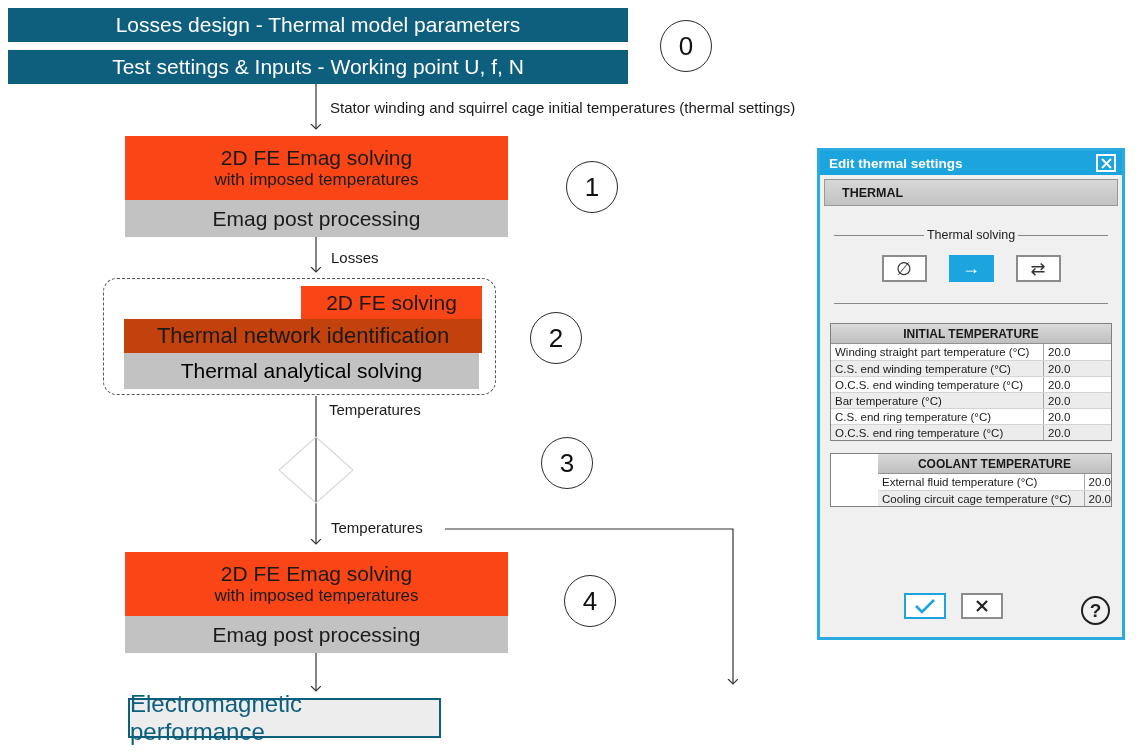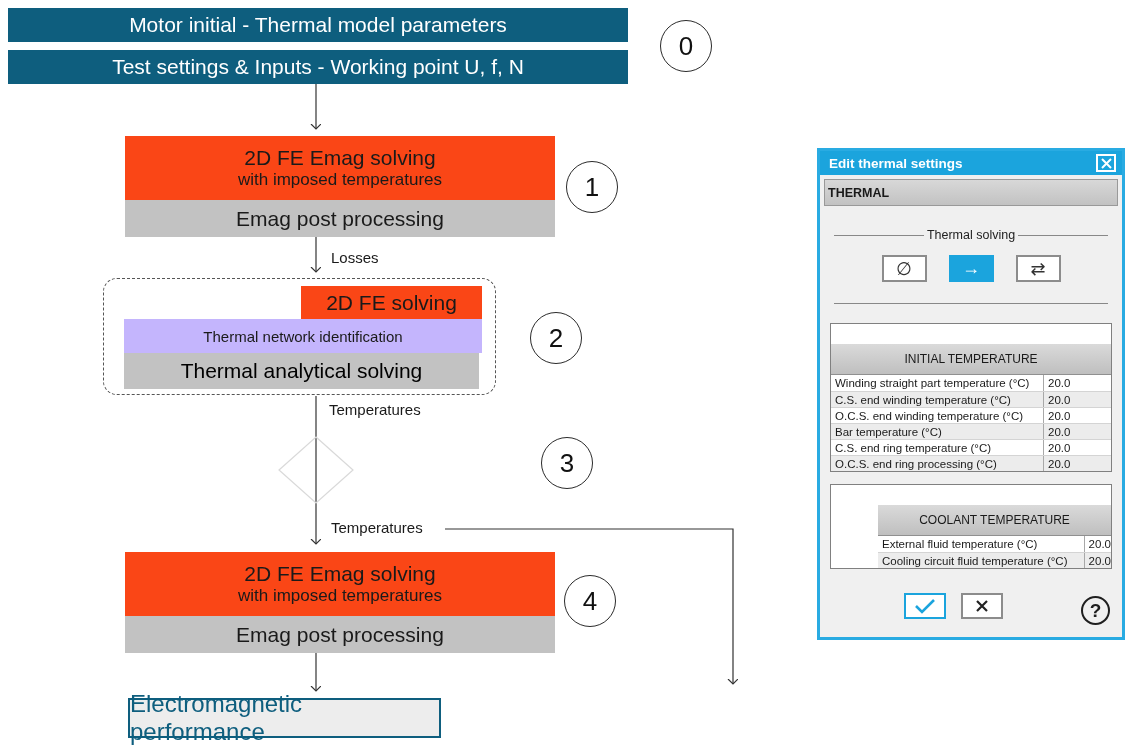--- a/index.html
+++ b/index.html
@@ -20,69 +20,69 @@
   .c2 { left:530px; top:312px; }
   .c3 { left:541px; top:437px; }
   .c4 { left:564px; top:575px; }
 
   .flow-label { position:absolute; font-size:15px; color:#1a1a1a; white-space:nowrap; }
   .lbl-initial { left:330px; top:99px; }
   .lbl-losses { left:331px; top:249px; }
   .lbl-temp1 { left:329px; top:401px; }
   .lbl-temp2 { left:331px; top:519px; }
 
-  .step-box { position:absolute; left:125px; width:430px; }
+  .step-box { position:absolute; left:125px; width:383px; }
   .step-box-1 { top:136px; }
   .step-box-4 { top:552px; }
   .step-orange { background:#fa4616; color:#1a1a1a; height:64px; display:flex; flex-direction:column;
                  align-items:center; justify-content:center; }
   .step-orange .t1 { font-size:21px; line-height:1.15; }
   .step-orange .t2 { font-size:17px; line-height:1.15; }
   .step-gray { background:#c2c2c2; color:#1a1a1a; height:37px; display:flex; align-items:center;
                justify-content:center; font-size:21px; }
 
   .dashed-box { position:absolute; left:103px; top:278px; width:393px; height:117px;
                 border:1.2px dashed #555; border-radius:14px; }
   .db-fe { position:absolute; left:197px; top:7px; width:181px; height:33px; background:#fa4616;
            display:flex; align-items:center; justify-content:center; font-size:21px; color:#1a1a1a; }
-  .db-net { position:absolute; left:20px; top:40px; width:358px; height:34px; background:#c4b5fd;
-            display:flex; align-items:center; justify-content:center; font-size:15px; color:#1a1a1a; }
+  .db-net { position:absolute; left:20px; top:40px; width:358px; height:34px; background:#c2410c;
+            display:flex; align-items:center; justify-content:center; font-size:22px; color:#1a1a1a; }
   .db-ana { position:absolute; left:20px; top:74px; width:355px; height:36px; background:#c2c2c2;
             display:flex; align-items:center; justify-content:center; font-size:21px; color:#000000; }
 
   .out-box { position:absolute; top:698px; height:40px; background:#ededed; border:2px solid #0e5e7e;
              color:#0e5e7e; display:flex; align-items:center; justify-content:center; font-size:24px; }
   .out-1 { left:128px; width:313px; }
   .out-2 { left:540px; width:394px; }
 
   .connectors { position:absolute; left:0; top:0; pointer-events:none; }
 
   
   .dialog { position:absolute; left:817px; top:148px; width:308px; height:492px;
             background:#f0f0f0; border:3px solid #29abe2; }
   .titlebar { height:24px; background:#1ba4dd; display:flex; align-items:center; padding:0 6px 0 9px;gap:8px; }
   .titlebar .title { color:#fff; font-weight:bold; font-size:13.5px; }
   .close-btn { margin-left:auto; width:20px; height:18px; border:2px solid #fff; display:flex;
                align-items:center; justify-content:center; cursor:pointer; }
   .thermal-bar { margin:4px 4px 0; height:27px; background:linear-gradient(#d8d8d8,#c2c2c2);
-                 border:1px solid #999; display:flex; align-items:center; padding-left:3px;
+                 border:1px solid #999; display:flex; align-items:center; padding-left:17px;
                  font-weight:bold; font-size:12.5px; color:#1a1a1a; }
   .group-line { margin:22px 14px 0; display:flex; align-items:center; }
   .group-line .gl { flex:1; height:1px; background:#888; }
   .group-line .gt { font-size:12.5px; color:#222; padding:0 3px; }
   .solver-row { margin-top:13px; display:flex; justify-content:center; gap:22px; }
   .tool-btn { width:45px; height:27px; background:#fff; border:2px solid #8c8c8c; display:flex;
               align-items:center; justify-content:center; font-size:18px; color:#333; cursor:pointer; }
   .tool-btn.active { background:#1ba4dd; border-color:#1ba4dd; color:#fff; }
   .hsep { margin:21px 14px 0; border-top:1px solid #888; }
 
   .ptable { margin:19px 10px 0; border:1px solid #808080; background:#fff; }
-  .ptable-header { height:31px; background:linear-gradient(#dadada,#bfbfbf); border-bottom:1px solid #909090;
-                   display:flex; align-items:center; justify-content:center; font-weight:normal;
-                   font-size:12px; color:#1a1a1a;margin-top:20px; }
+  .ptable-header { height:20px; background:linear-gradient(#dadada,#bfbfbf); border-bottom:1px solid #909090;
+                   display:flex; align-items:center; justify-content:center; font-weight:bold;
+                   font-size:12px; color:#1a1a1a; }
   .prow { display:flex; height:16px; align-items:center; font-size:11.5px; color:#1a1a1a; }
   .prow + .prow { border-top:1px solid #d4d4d4; }
   .prow.alt { background:#ececec; }
   .plabel { width:212px; padding-left:4px; white-space:nowrap; overflow:hidden; }
   .pvalue { flex:1; align-self:stretch; display:flex; align-items:center;
             border-left:1px solid #a8a8a8; padding-left:4px; }
   .ptable-coolant { margin-top:12px;padding-left:47px; }
 
   .dlg-footer { position:absolute; left:0; right:0; bottom:0; height:50px; }
   .ok-btn { position:absolute; left:84px; bottom:18px; width:42px; height:26px; background:#fff;
@@ -107,21 +107,21 @@
     </defs>
     <line x1="316" y1="84" x2="316" y2="129" stroke="#333" stroke-width="1.2" marker-end="url(#arrow)"></line>
     <line x1="316" y1="236" x2="316" y2="272" stroke="#333" stroke-width="1.2" marker-end="url(#arrow)"></line>
     <line x1="316" y1="396" x2="316" y2="544" stroke="#333" stroke-width="1.2" marker-end="url(#arrow)"></line>
     <line x1="316" y1="653" x2="316" y2="691" stroke="#333" stroke-width="1.2" marker-end="url(#arrow)"></line>
     <polyline points="445,529 733,529 733,684" fill="none" stroke="#333" stroke-width="1.2" marker-end="url(#arrow)"></polyline>
     <polygon points="316,437 353,470 316,503 279,470" fill="none" stroke="#d9d9d9" stroke-width="1.2"></polygon>
   </svg>
 
   <div class="banner banner-1">
-    <span>Motor initial - Thermal model parameters</span>
+    <span>Losses design - Thermal model parameters</span>
   </div>
   <div class="banner banner-2">
     <span>Test settings &amp; Inputs - Working point U, f, N</span>
   </div>
 
   <div class="num-circle c0">
       <span>0</span>
     </div>
   <div class="num-circle c1">
       <span>1</span>
@@ -129,20 +129,21 @@
   <div class="num-circle c2">
       <span>2</span>
     </div>
   <div class="num-circle c3">
       <span>3</span>
     </div>
   <div class="num-circle c4">
       <span>4</span>
     </div>
 
+  <div class="flow-label lbl-initial">Stator winding and squirrel cage initial temperatures (thermal settings)</div>
   <div class="flow-label lbl-losses">Losses</div>
   <div class="flow-label lbl-temp1">Temperatures</div>
   <div class="flow-label lbl-temp2">Temperatures</div>
 
   <div class="step-box step-box-1">
     <div class="step-orange">
       <div class="t1">2D FE Emag solving</div>
       <div class="t2">with imposed temperatures</div>
     </div>
     <div class="step-gray">
@@ -220,33 +221,33 @@
       </div>
       <div class="prow alt">
         <span class="plabel">Bar temperature (°C)</span>
         <span class="pvalue">20.0</span>
       </div>
       <div class="prow">
         <span class="plabel">C.S. end ring temperature (°C)</span>
         <span class="pvalue">20.0</span>
       </div>
       <div class="prow alt">
-        <span class="plabel">O.C.S. end ring processing (°C)</span>
+        <span class="plabel">O.C.S. end ring temperature (°C)</span>
         <span class="pvalue">20.0</span>
       </div>
     </div>
 
     <div class="ptable ptable-coolant">
       <div class="ptable-header">COOLANT TEMPERATURE</div>
       <div class="prow">
         <span class="plabel">External fluid temperature (°C)</span>
         <span class="pvalue">20.0</span>
       </div>
       <div class="prow alt">
-        <span class="plabel">Cooling circuit fluid temperature (°C)</span>
+        <span class="plabel">Cooling circuit cage temperature (°C)</span>
         <span class="pvalue">20.0</span>
       </div>
     </div>
 
     <div class="dlg-footer">
       <div class="ok-btn">
         <svg width="22" height="16" viewBox="0 0 22 16">
           <path d="M2,8 L8,14 L20,2" fill="none" stroke="#1ba4dd" stroke-width="2.6"></path>
         </svg>
       </div>

